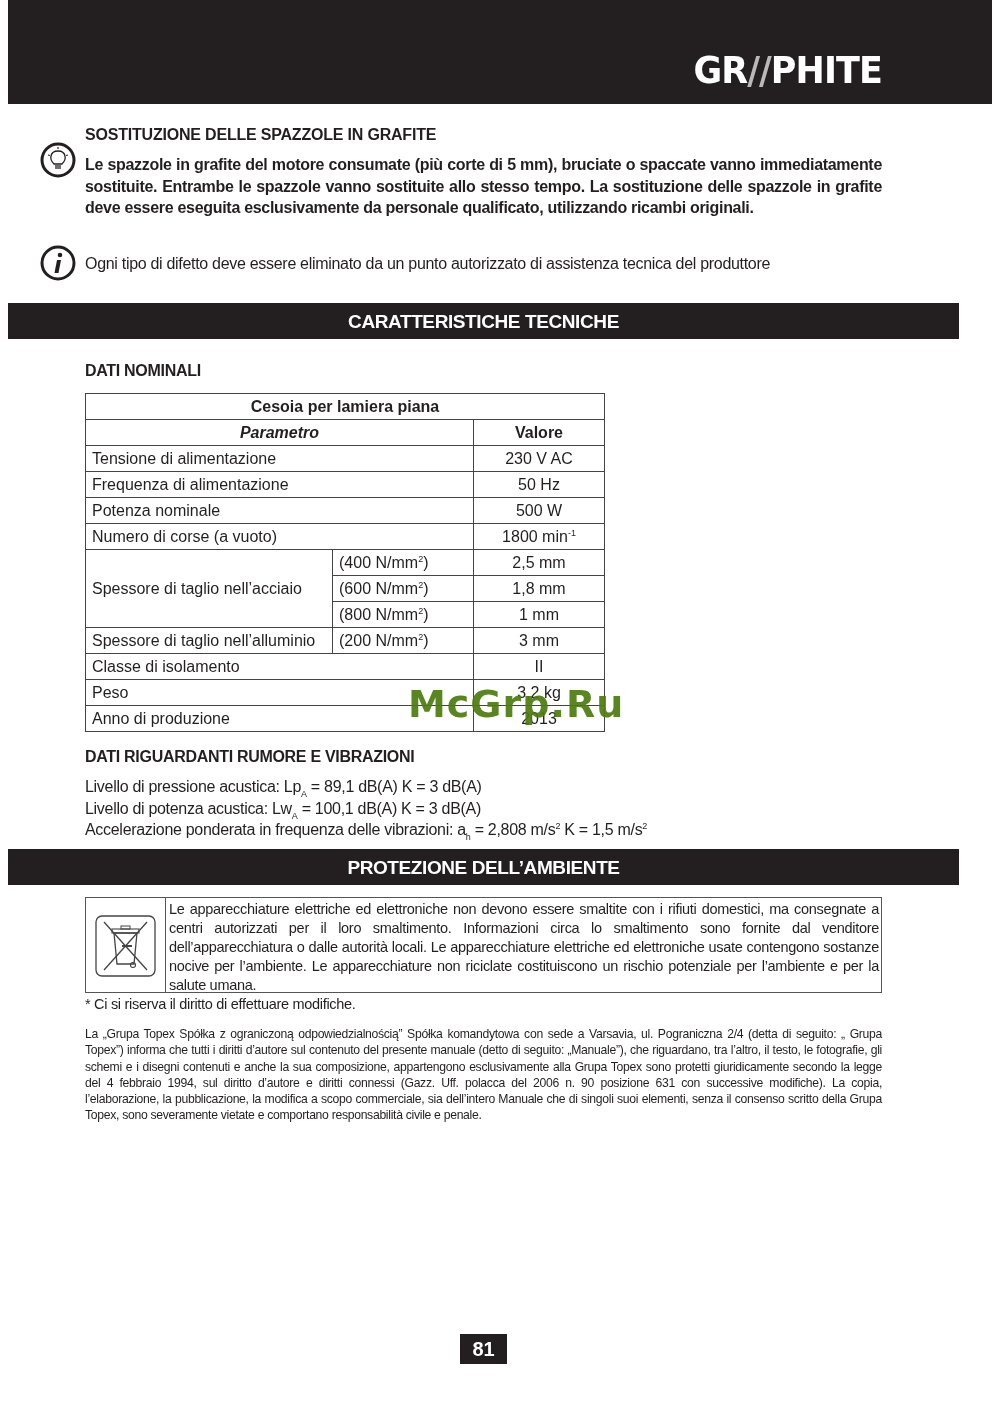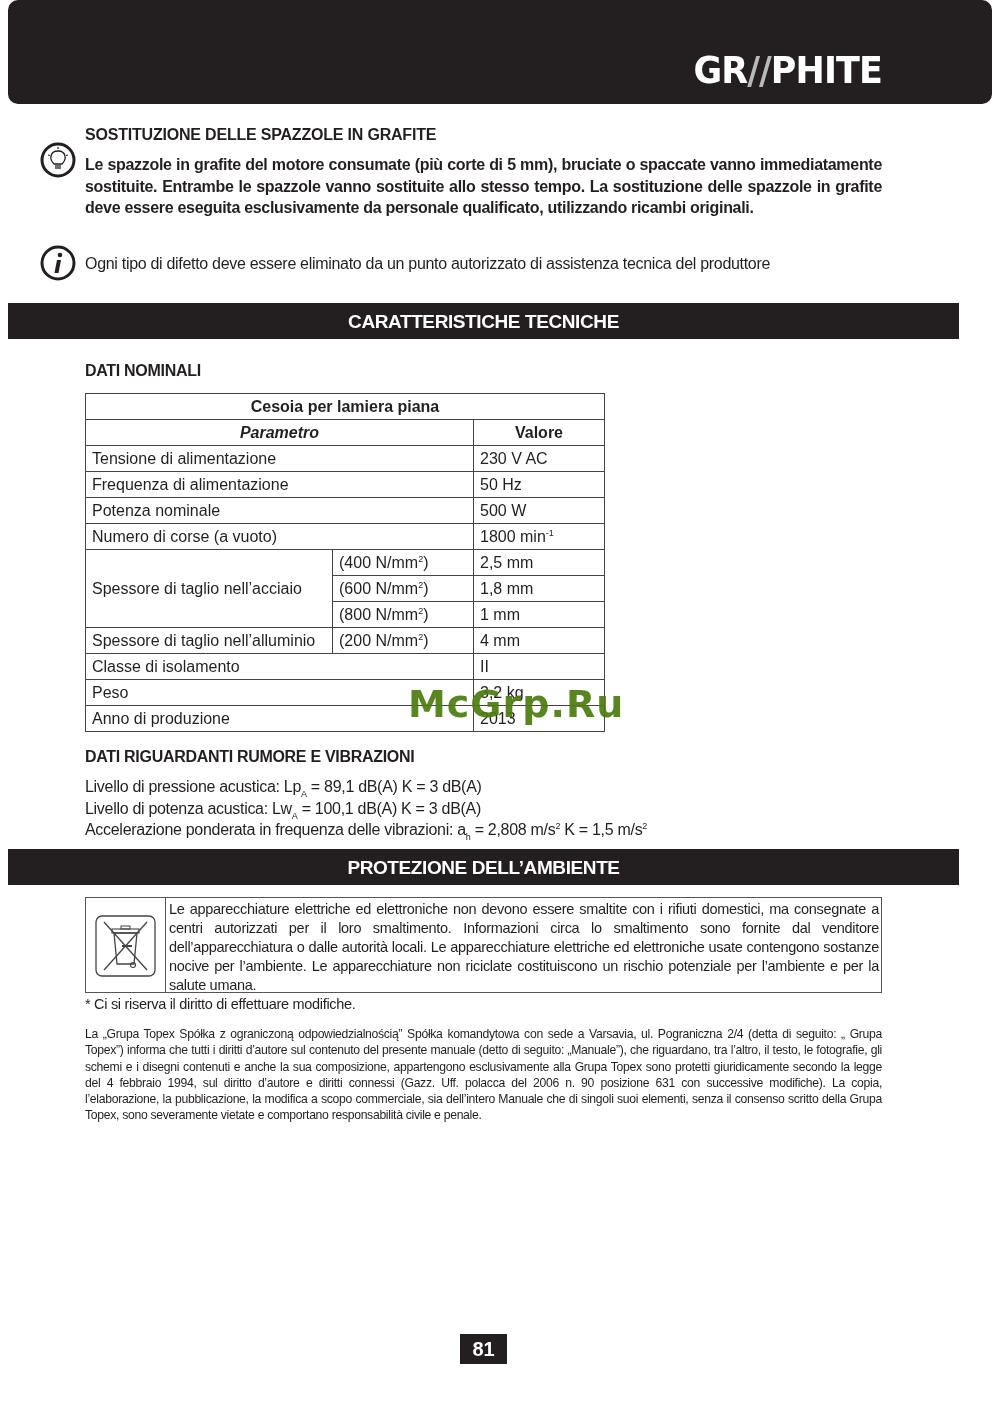--- a/index.html
+++ b/index.html
@@ -1,35 +1,35 @@
 <!DOCTYPE html>
 <html><head>
 <meta charset="utf-8">
 <style>
   html, body { margin: 0; padding: 0; background: #ffffff; }
   body { width: 1000px; height: 1415px; position: relative; overflow: hidden;
          font-family: "Liberation Sans", sans-serif; color: #231f20; }
-  .header { position: absolute; left: 8px; top: 0; width: 984px; height: 104px; background: #231f20; border-radius: 10px; }
+  .header { position: absolute; left: 8px; top: 0; width: 984px; height: 104px; background: #231f20; }
   .logo { position: absolute; right: 110px; top: 48px; color: #ffffff; font-family: "DejaVu Sans", sans-serif;
           font-weight: bold; font-size: 38px; letter-spacing: -1px; transform: scaleX(0.92); transform-origin: right center; }
   .logo .slash { color: #b9b9b9; }
   .note-icon { position: absolute; left: 0; width: 36px; height: 36px; }
   .brush-title { position: absolute; left: 85px; top: 126px; font-size: 16px; font-weight: bold; letter-spacing: -0.2px; }
   .brush-text { position: absolute; left: 85px; top: 154px; width: 797px; font-size: 16px; font-weight: bold;
                 line-height: 21.7px; text-align: justify; letter-spacing: -0.3px; }
   .info-text { position: absolute; left: 85px; top: 255px; font-size: 16px; letter-spacing: -0.3px; }
 
   .section-bar { position: absolute; left: 8px; width: 951px; height: 36px; background: #231f20; color: #fff;
                  text-align: center; font-weight: bold; font-size: 19px; line-height: 38px; letter-spacing: -0.4px; }
 
   .subhead { position: absolute; left: 85px; font-size: 16px; font-weight: bold; letter-spacing: -0.3px; }
 
   table.spec { position: absolute; left: 85px; top: 393px; width: 520px; border-collapse: collapse; font-size: 16px; }
   table.spec td { border: 1.5px solid #444; height: 25px; padding: 0 6px; line-height: 25px; white-space: nowrap; }
-  table.spec td.c { text-align: left; }
+  table.spec td.c { text-align: center; }
   table.spec td.h { text-align: center; font-weight: bold; }
   table.spec sup { font-size: 9px; vertical-align: 6px; line-height: 0; }
 
   .watermark { position: absolute; left: 408px; top: 682px; color: #4d7c0f; font-size: 38px; font-weight: bold;
                font-family: "DejaVu Sans", sans-serif; letter-spacing: 1px; opacity: 0.92; }
 
   .noise { position: absolute; left: 85px; top: 776px; font-size: 16px; line-height: 21.5px; letter-spacing: -0.3px; }
   .noise sub { font-size: 9px; vertical-align: -5px; line-height: 0; }
   .noise sup { font-size: 9px; vertical-align: 6px; line-height: 0; }
 
@@ -108,21 +108,21 @@
     <td><span>(600 N/mm</span><sup>2</sup><span>)</span></td>
     <td class="c">1,8 mm</td>
   </tr>
   <tr>
     <td><span>(800 N/mm</span><sup>2</sup><span>)</span></td>
     <td class="c">1 mm</td>
   </tr>
   <tr>
     <td>Spessore di taglio nell’alluminio</td>
     <td><span>(200 N/mm</span><sup>2</sup><span>)</span></td>
-    <td class="c">4 mm</td>
+    <td class="c">3 mm</td>
   </tr>
   <tr>
     <td colspan="2">Classe di isolamento</td>
     <td class="c">II</td>
   </tr>
   <tr>
     <td colspan="2">Peso</td>
     <td class="c">3,2 kg</td>
   </tr>
   <tr>

